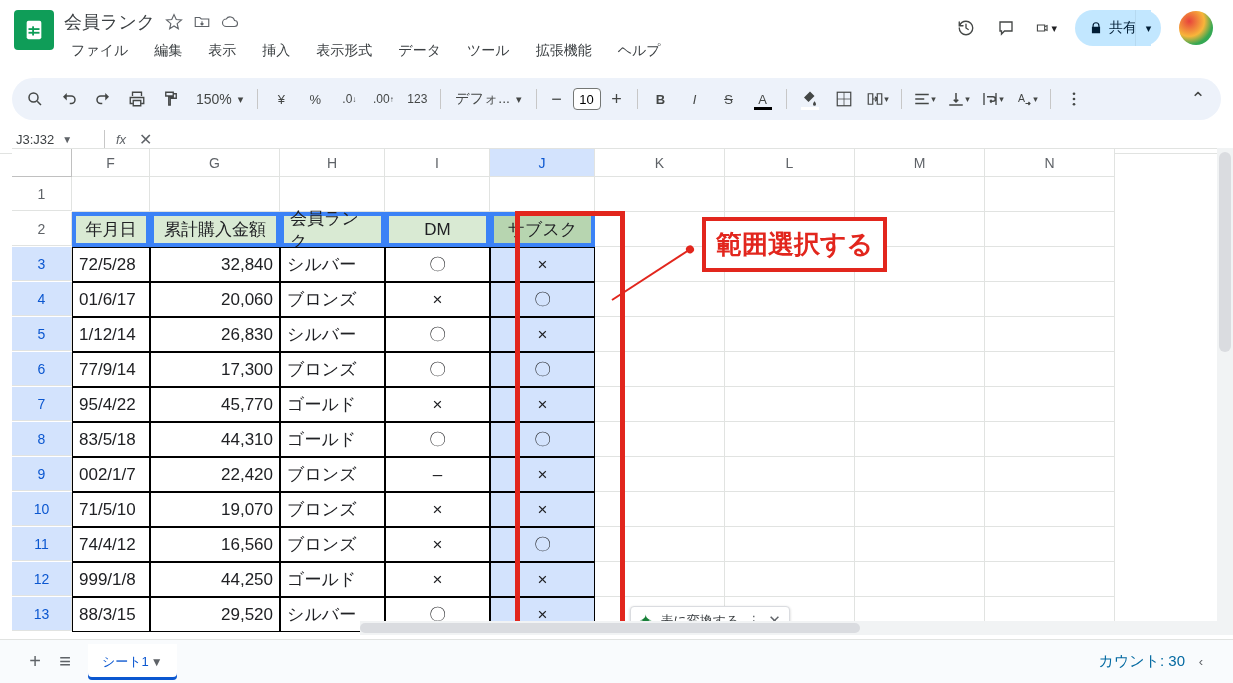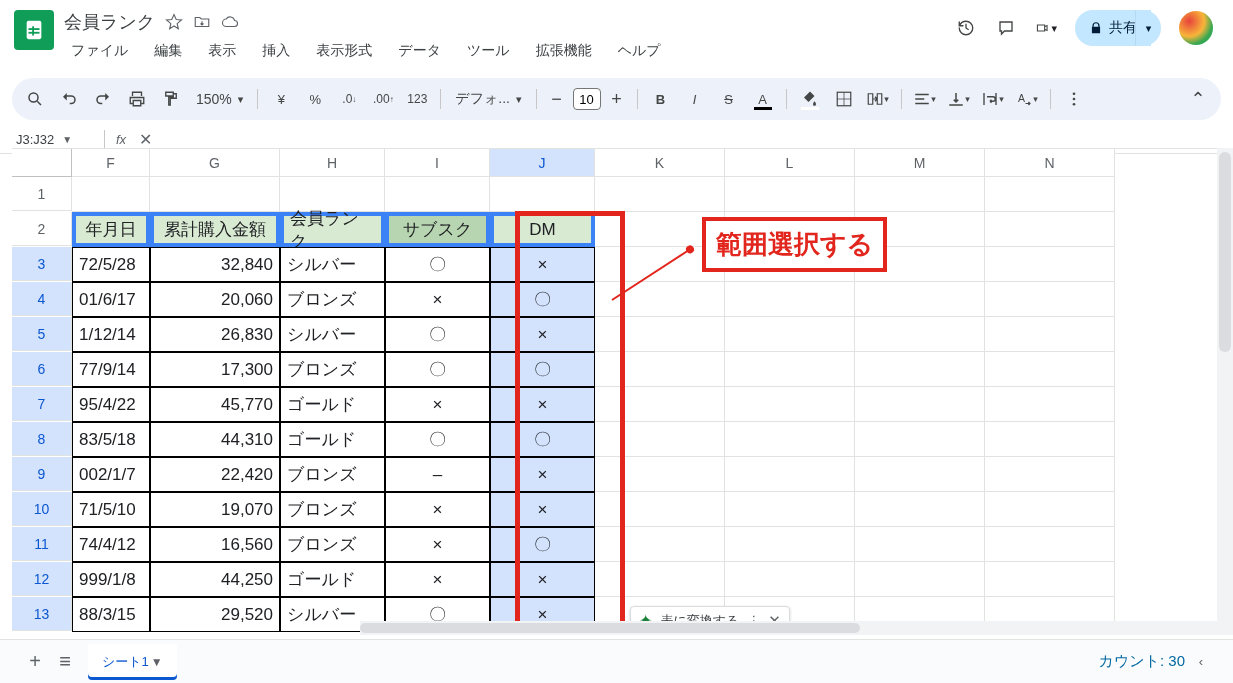--- a/index.html
+++ b/index.html
@@ -310,22 +310,22 @@
       <div class="cel"></div>
       <div class="cel"></div>
       <div class="cel"></div>
       <div class="cel"></div>
       <div class="cel"></div>
       <div class="cel"></div>
       <div class="rh">2</div>
       <div class="cel hdr-cell center">年月日</div>
       <div class="cel hdr-cell center">累計購入金額</div>
       <div class="cel hdr-cell center">会員ランク</div>
+      <div class="cel hdr-cell center">DM</div>
       <div class="cel hdr-cell center selcol">サブスク</div>
-      <div class="cel hdr-cell center">DM</div>
       <div class="cel"></div>
       <div class="cel"></div>
       <div class="cel"></div>
       <div class="cel"></div>
       <div class="rh sel">3</div>
       <div class="cel data-cell">72/5/28</div>
       <div class="cel data-cell right">32,840</div>
       <div class="cel data-cell">シルバー</div>
       <div class="cel data-cell center">〇</div>
       <div class="cel data-cell center selcol">×</div>

